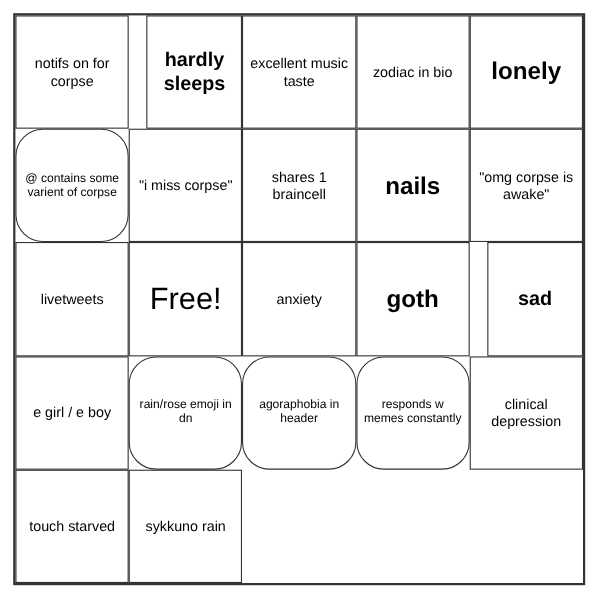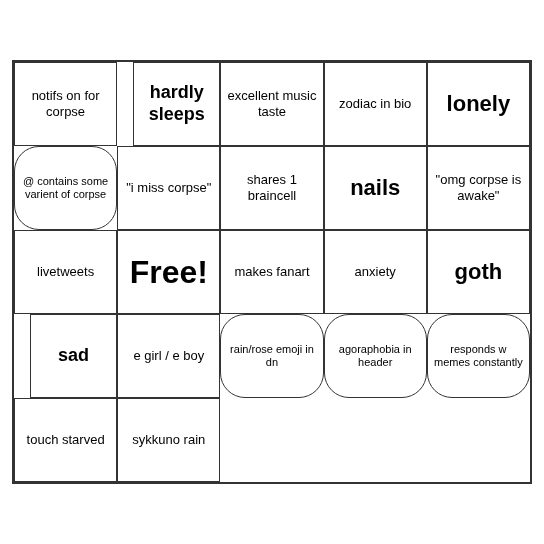--- a/index.html
+++ b/index.html
@@ -15,21 +15,21 @@
       align-items: center;
       justify-content: center;
       font-family: Arial, sans-serif;
     }
     .bingo-board {
       border: 2px solid #333;
       display: grid;
       grid-template-columns: repeat(5, 1fr);
       grid-template-rows: repeat(5, 1fr);
       width: 520px;
-      height: 424px;
+      height: 520px;
     }
     .bingo-cell {
       border: 1px solid #333;
       display: flex;
       align-items: center;
       justify-content: center;
       text-align: center;
       padding: 4px;
       font-size: 13px;
       line-height: 1.2;
@@ -37,22 +37,22 @@
     .bingo-cell.large-text {
       font-size: 22px;
       font-weight: bold;
     }
     .bingo-cell.medium-large {
       font-size: 18px;
       font-weight: bold;
       margin-left: 16px;
     }
     .bingo-cell.free {
-      font-size: 32px;
-      font-weight: bold;
+      font-size: 28px;
+      font-weight: normal;
       text-align: center;
     }
     .bingo-cell.small-text {
       font-size: 11px;
       border-radius: 25px;
     }
   </style>
 </head>
 <body>
 
@@ -62,23 +62,23 @@
     <div class="bingo-cell">excellent music taste</div>
     <div class="bingo-cell">zodiac in bio</div>
     <div class="bingo-cell large-text">lonely</div>
     <div class="bingo-cell small-text">@ contains some varient of corpse</div>
     <div class="bingo-cell">"i miss corpse"</div>
     <div class="bingo-cell">shares 1 braincell</div>
     <div class="bingo-cell large-text">nails</div>
     <div class="bingo-cell">"omg corpse is awake"</div>
     <div class="bingo-cell">livetweets</div>
     <div class="bingo-cell free">Free!</div>
-    <div class="bingo-cell">makes fanart</div>
     <div class="bingo-cell">anxiety</div>
     <div class="bingo-cell large-text">goth</div>
     <div class="bingo-cell medium-large">sad</div>
     <div class="bingo-cell">e girl / e boy</div>
     <div class="bingo-cell small-text">rain/rose emoji in dn</div>
     <div class="bingo-cell small-text">agoraphobia in header</div>
     <div class="bingo-cell small-text">responds w memes constantly</div>
+    <div class="bingo-cell">clinical depression</div>
     <div class="bingo-cell">touch starved</div>
     <div class="bingo-cell">sykkuno rain</div>
   </div>
 
 </body></html>

